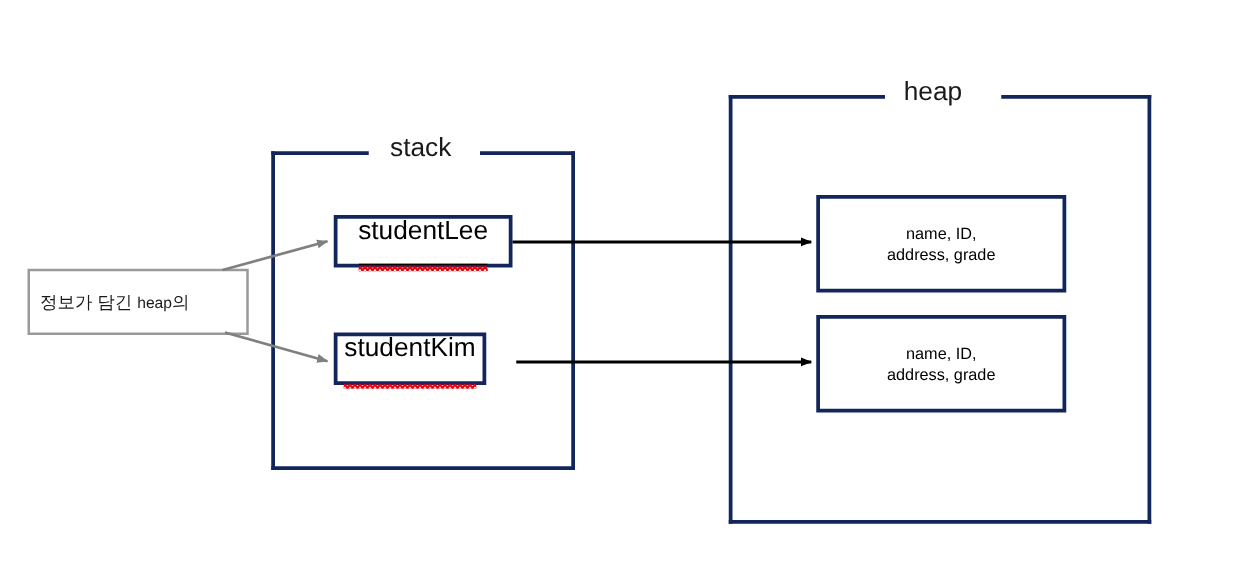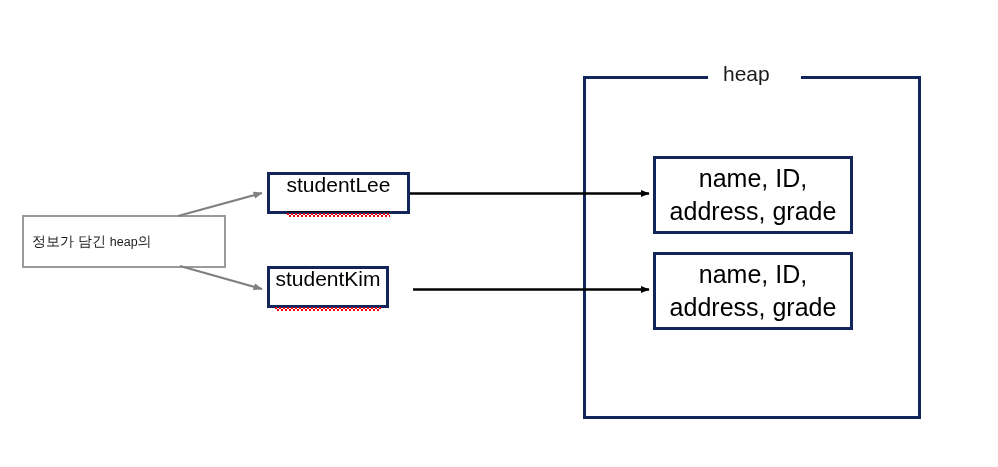--- a/index.html
+++ b/index.html
@@ -57,45 +57,53 @@
     background-position:0 0,2px 0;
   }
   #box-studentLee{left:267px;top:172px;width:143px;height:42px;}
   #box-studentKim{left:267px;top:266px;width:122px;height:42px;}
 
   
   .obj-box{
     position:absolute;box-sizing:border-box;
     border:3px solid #12265c;background:#ffffff;
     display:flex;flex-direction:column;align-items:center;justify-content:center;
-    font-size:25px;line-height:1.32;color:#000000;text-align:center;
+    font-size:13px;line-height:1.32;color:#000000;text-align:center;
   }
   #obj-1{left:653px;top:156px;width:200px;height:78px;}
   #obj-2{left:653px;top:252px;width:200px;height:78px;}
 
   
   #callout{
-    position:absolute;left:22px;top:215px;width:204px;height:53px;
+    position:absolute;left:22px;top:215px;width:177px;height:53px;
     box-sizing:border-box;border:2px solid #9a9a9a;background:#ffffff;
     display:flex;flex-direction:column;justify-content:center;
     padding:0 8px;
   }
   .callout-line{
     font-size:14px;line-height:1.48;color:#1a1a1a;white-space:nowrap;
   }
   .callout-line .lat{font-size:12.5px;}
 
   svg#wires{position:absolute;left:0;top:0;width:998px;height:467px;
     overflow:visible;pointer-events:none;}
 </style>
 </head>
 <body>
 
 <div id="canvas">
 
+  <div class="region" id="stack-region">
+    <div class="edge top-l"></div>
+    <div class="edge top-r"></div>
+    <div class="edge left"></div>
+    <div class="edge right"></div>
+    <div class="edge bottom"></div>
+    <div class="region-label" id="stack-label">stack</div>
+  </div>
 
   <div class="region" id="heap-region">
     <div class="edge top-l"></div>
     <div class="edge top-r"></div>
     <div class="edge left"></div>
     <div class="edge right"></div>
     <div class="edge bottom"></div>
     <div class="region-label" id="heap-label">heap</div>
   </div>
 

